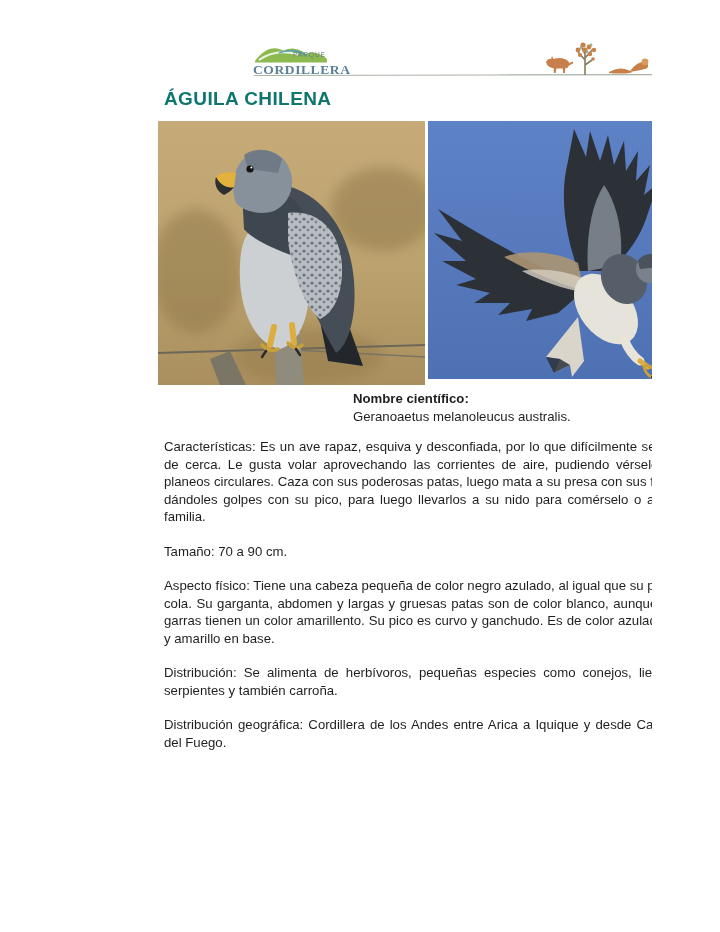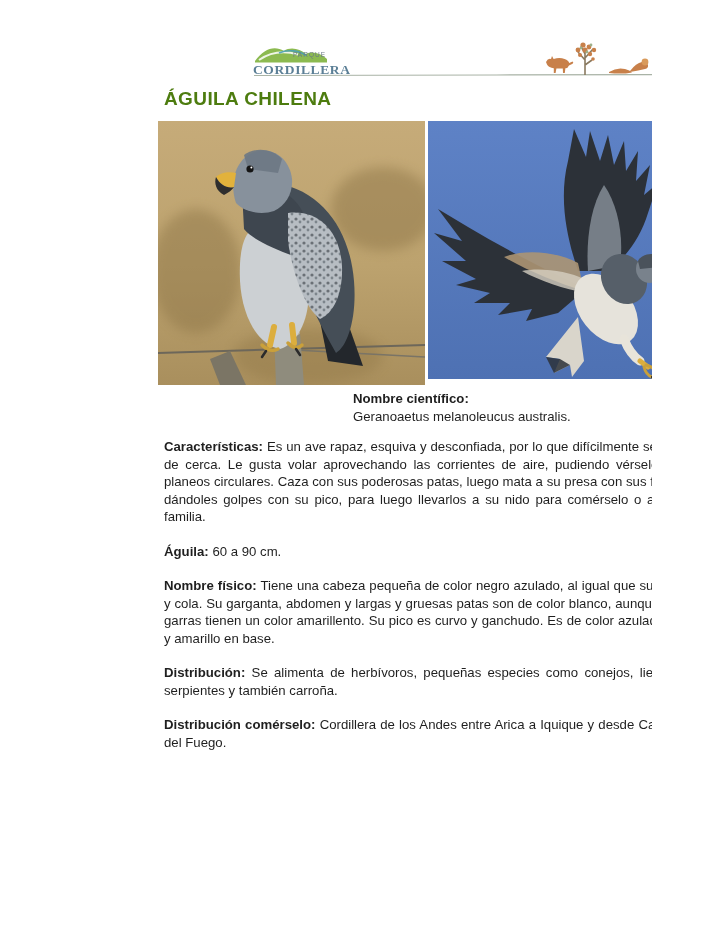--- a/index.html
+++ b/index.html
@@ -11,40 +11,40 @@
   }
 
   
   .header-art { position:absolute; left:186px; top:22px; }
   .logo { position:absolute; left:183px; top:22px; }
 
   
   .doc-title {
     position:absolute; left:96px; top:70px;
     font-size:19px; font-weight:bold; letter-spacing:0.4px;
-    color:#4d7c0f;
+    color:#0f766e;
     text-align:center;
   }
 
   
   .photos { position:absolute; left:90px; top:103px; display:flex; gap:3px; align-items:flex-start; }
   .photos svg { display:block; }
 
   
   .textflow {
     position:absolute; left:96px; top:372px; width:570px;
     font-size:13.2px; line-height:17.5px;
   }
   .info-block { margin-left:189px; }
   .info-group { margin-bottom:13px; }
   .info-label { font-weight:bold; }
   .info-value.italic { }
   .sections { margin-top:11px; }
   .sections p { text-align:justify; margin-bottom:17px; }
-  .sections p .sec-label { font-weight:bold; }
+  .sections p .sec-label { font-weight:normal; }
 
   
   .page-number { position:absolute; left:623px; top:874px; width:34px; height:34px; }
   .page-number svg { display:block; }
   .page-number .num {
     position:absolute; left:0; top:5px; width:26px; text-align:center;
     font-size:10.5px; font-weight:bold; color:#333;
   }
 </style>
 </head>
@@ -183,24 +183,24 @@
         <div class="info-value italic">Geranoaetus melanoleucus australis.</div>
       </div>
       <div class="info-group">
       </div>
       <div class="info-group">
       </div>
     </div>
 
     <div class="sections">
       <p><span class="sec-label">Características:</span> <span>Es un ave rapaz, esquiva y desconfiada, por lo que difícilmente se le puede ver de cerca. Le gusta volar aprovechando las corrientes de aire, pudiendo vérsele en grandes planeos circulares. Caza con sus poderosas patas, luego mata a su presa con sus fuertes uñas o dándoles golpes con su pico, para luego llevarlos a su nido para comérselo o alimentar a su familia.</span></p>
-      <p><span class="sec-label">Águila:</span> <span>60 a 90 cm.</span></p>
-      <p><span class="sec-label">Nombre físico:</span> <span>Tiene una cabeza pequeña de color negro azulado, al igual que su pecho, dorso y cola. Su garganta, abdomen y largas y gruesas patas son de color blanco, aunque sus dedos y garras tienen un color amarillento. Su pico es curvo y ganchudo. Es de color azulado en la punta y amarillo en base.</span></p>
+      <p><span class="sec-label">Tamaño:</span> <span>70 a 90 cm.</span></p>
+      <p><span class="sec-label">Aspecto físico:</span> <span>Tiene una cabeza pequeña de color negro azulado, al igual que su pecho, dorso y cola. Su garganta, abdomen y largas y gruesas patas son de color blanco, aunque sus dedos y garras tienen un color amarillento. Su pico es curvo y ganchudo. Es de color azulado en la punta y amarillo en base.</span></p>
       <p><span class="sec-label">Distribución:</span> <span>Se alimenta de herbívoros, pequeñas especies como conejos, liebres, ardillas, serpientes y también carroña.</span></p>
-      <p><span class="sec-label">Distribución comérselo:</span> <span>Cordillera de los Andes entre Arica a Iquique y desde Caldera a Tierra del Fuego.</span></p>
+      <p><span class="sec-label">Distribución geográfica:</span> <span>Cordillera de los Andes entre Arica a Iquique y desde Caldera a Tierra del Fuego.</span></p>
     </div>
   </div>
 
   <div class="page-number">
     <svg width="34" height="34" viewBox="0 0 34 34">
       <path d="M1.5,1.5 H26.5 V19 L19,27.5 H1.5 Z" fill="#fdfdfd" stroke="#b9b9b9" stroke-width="1"></path>
       <path d="M26.5,19 L19,27.5 L19,19 Z" fill="#d8d8d8" stroke="#b9b9b9" stroke-width="1"></path>
     </svg>
     <div class="num">7</div>
   </div>

